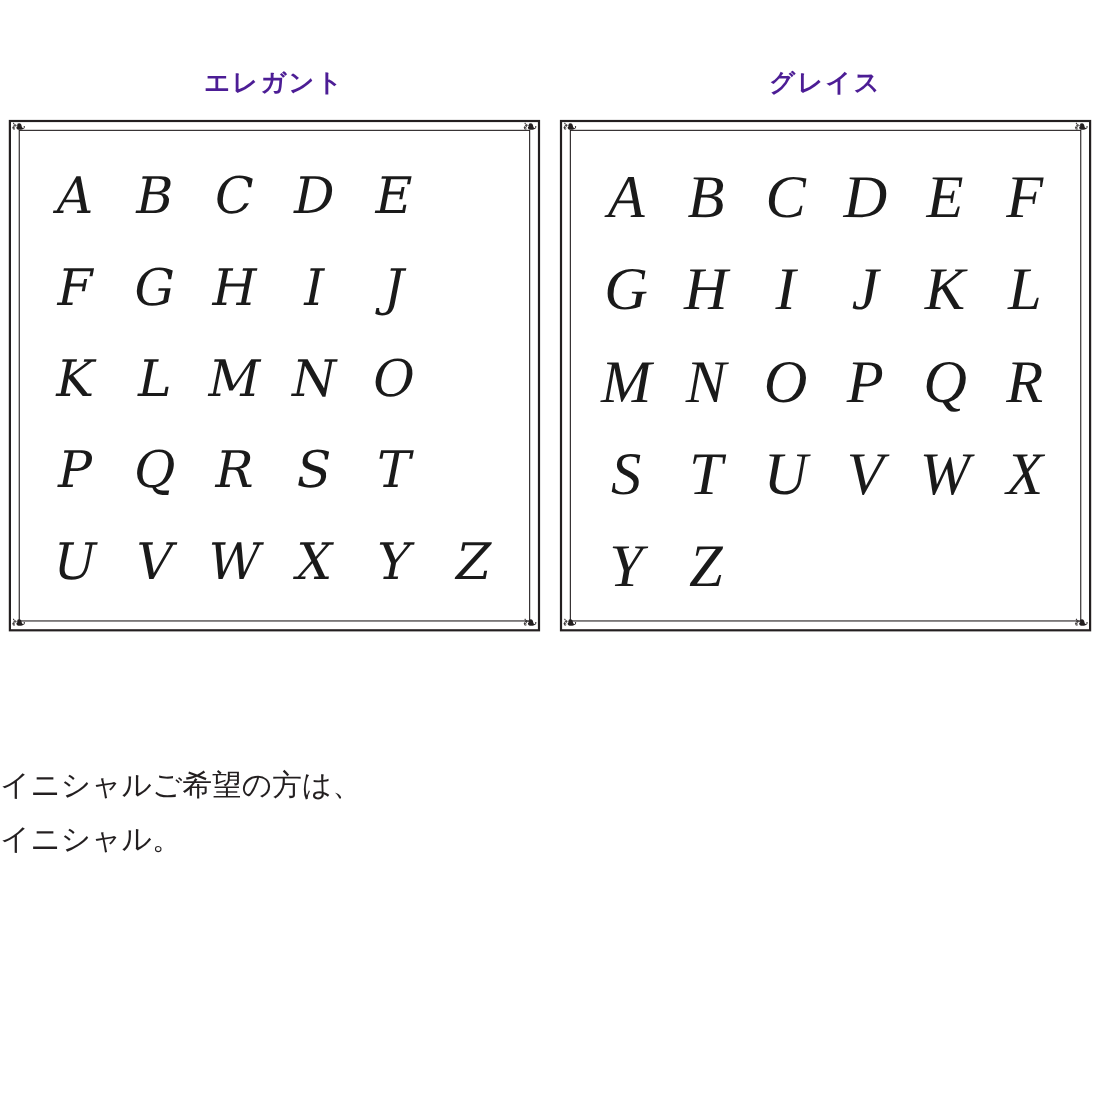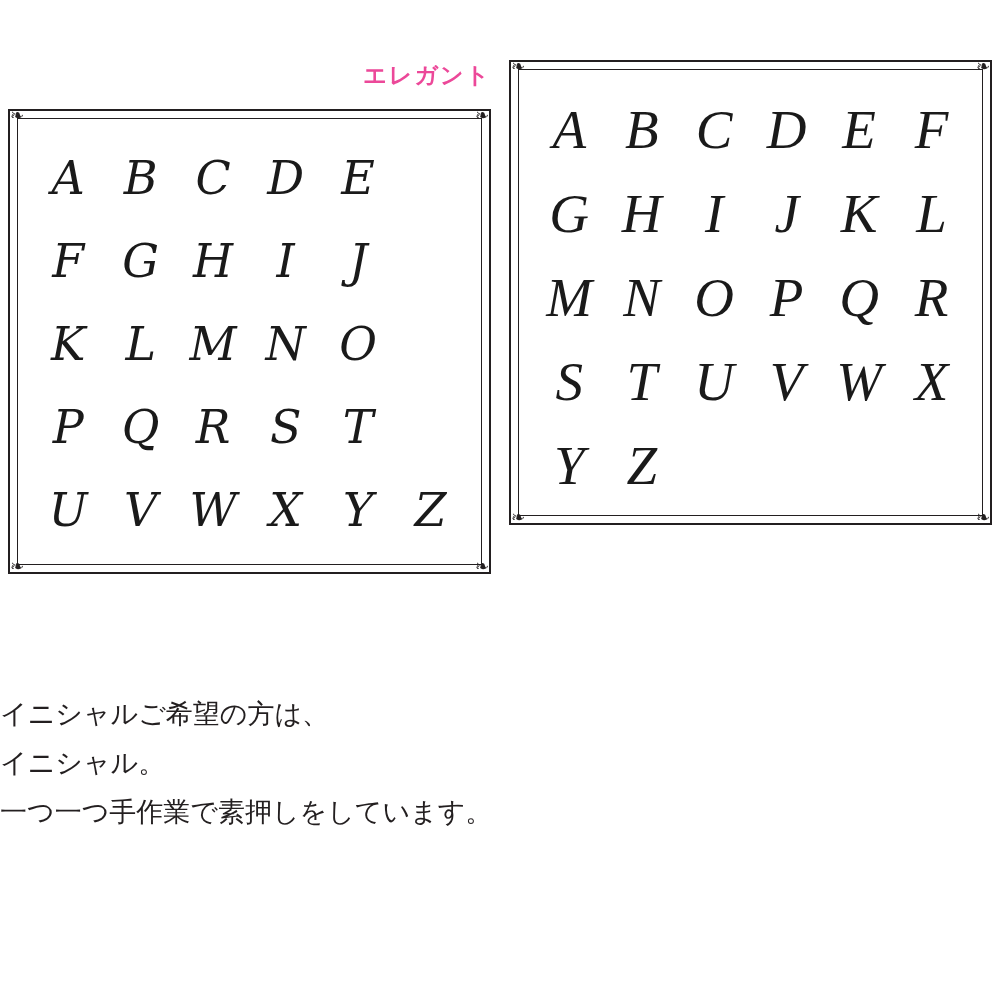--- a/index.html
+++ b/index.html
@@ -27,25 +27,25 @@
     top: 60px;
     left: 8px;
     width: 984px;
     display: flex;
     gap: 18px;
   }
   .panel {
     width: 483px;
   }
   .panel-title {
-    text-align: right;
+    text-align: center;
     font-size: 23px;
     font-weight: bold;
     letter-spacing: 2px;
-    color: #ec4899;
+    color: #4c1d95;
     margin-bottom: 18px;
   }
 
   .frame {
     position: relative;
     width: 483px;
     height: 465px;
     box-sizing: border-box;
     border: 2px solid #231f20;
     background: #ffffff;
@@ -187,20 +187,21 @@
           <span class="glyph">V</span>
           <span class="glyph">W</span>
           <span class="glyph">X</span>
           <span class="glyph">Y</span>
           <span class="glyph">Z</span>
         </div>
       </div>
     </div>
 
     <div class="panel">
+      <div class="panel-title">グレイス</div>
       <div class="frame">
         <span class="corner tl">❧</span>
         <span class="corner tr">❧</span>
         <span class="corner bl">❧</span>
         <span class="corner br">❧</span>
         <div class="letters roman">
           <span class="glyph">A</span>
           <span class="glyph">B</span>
           <span class="glyph">C</span>
           <span class="glyph">D</span>
@@ -229,17 +230,16 @@
         </div>
       </div>
     </div>
 
   </div>
 
   <div class="desc">
     <div class="desc-body">
       <p>イニシャルご希望の方は、</p>
       <p>イニシャル。</p>
-      <p>一つ一つ手作業で素押しをしています。</p>
     </div>
   </div>
 
 </div>
 
 </body></html>

